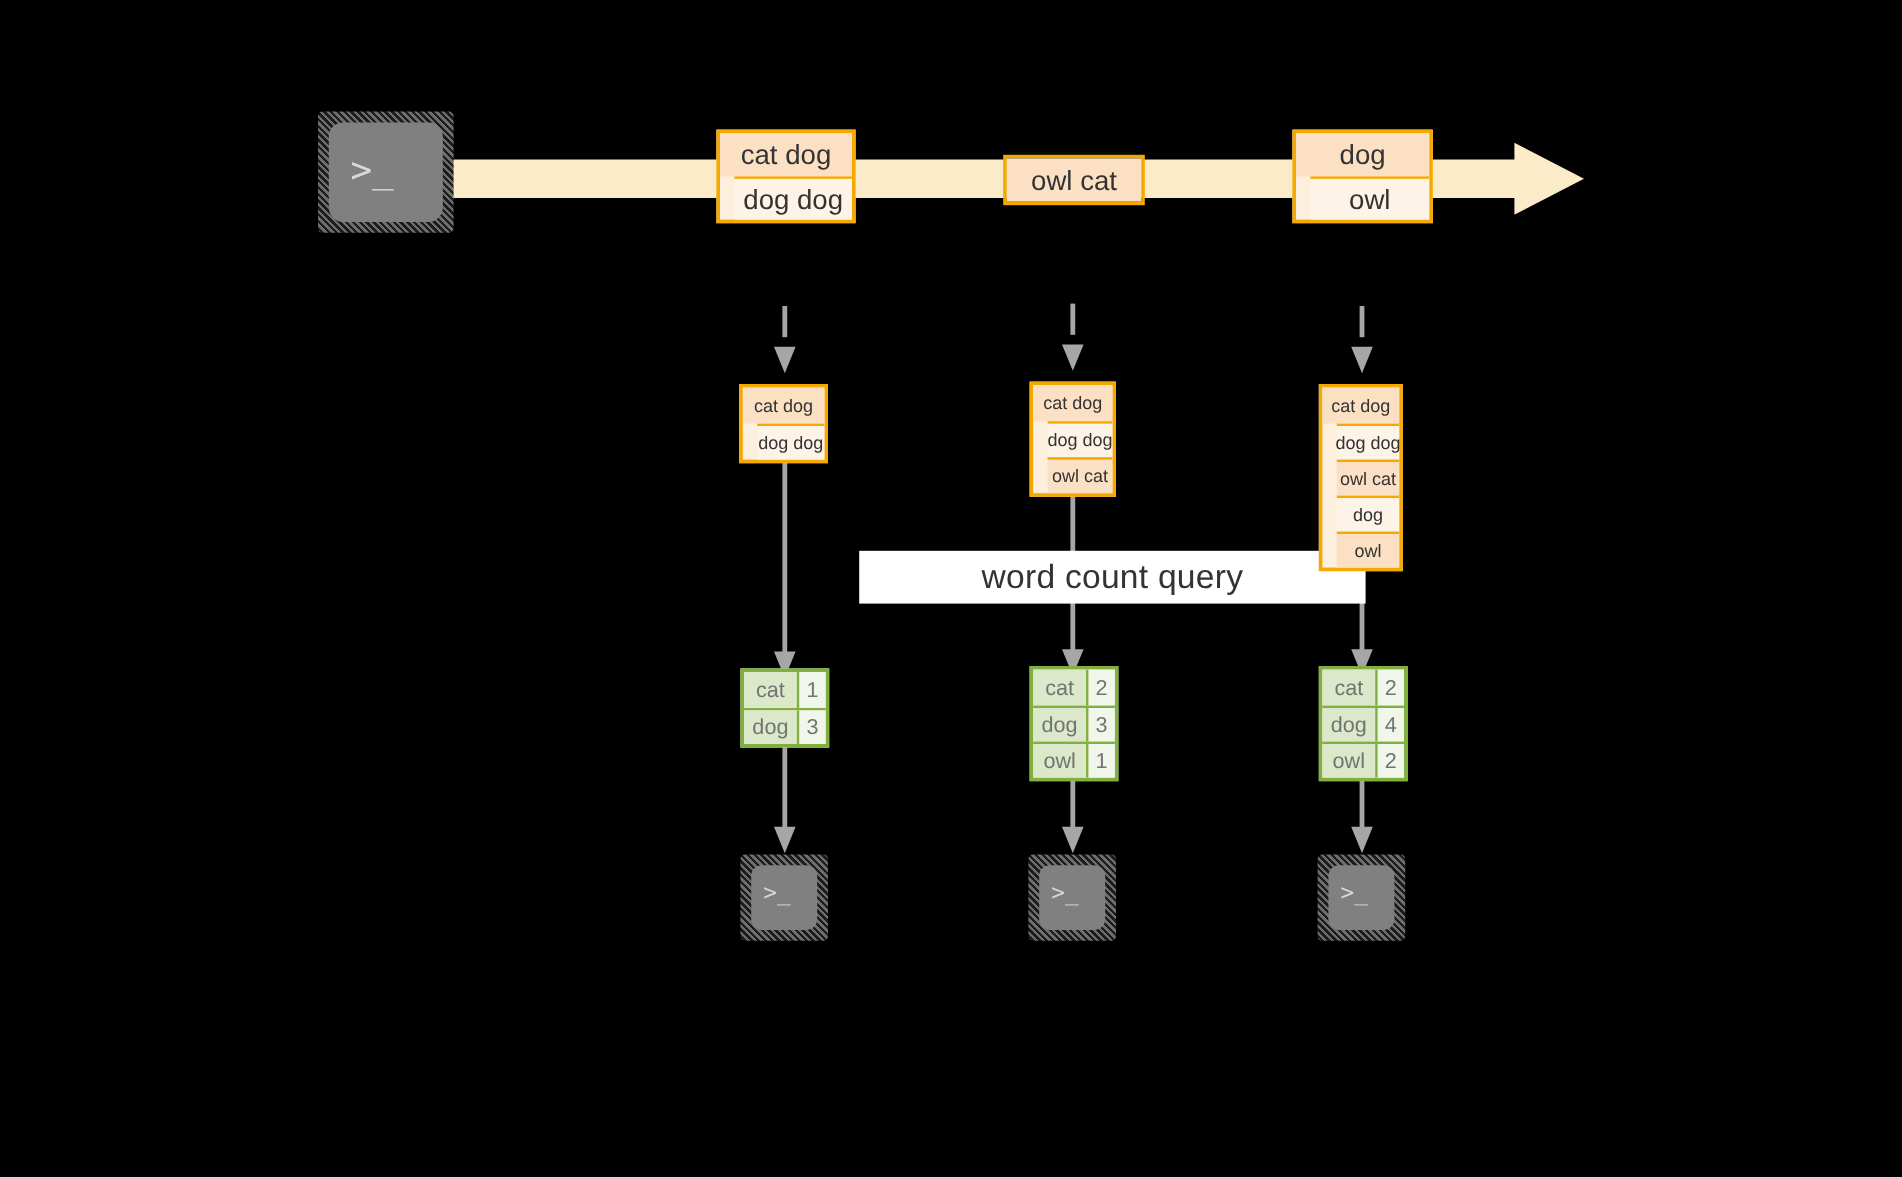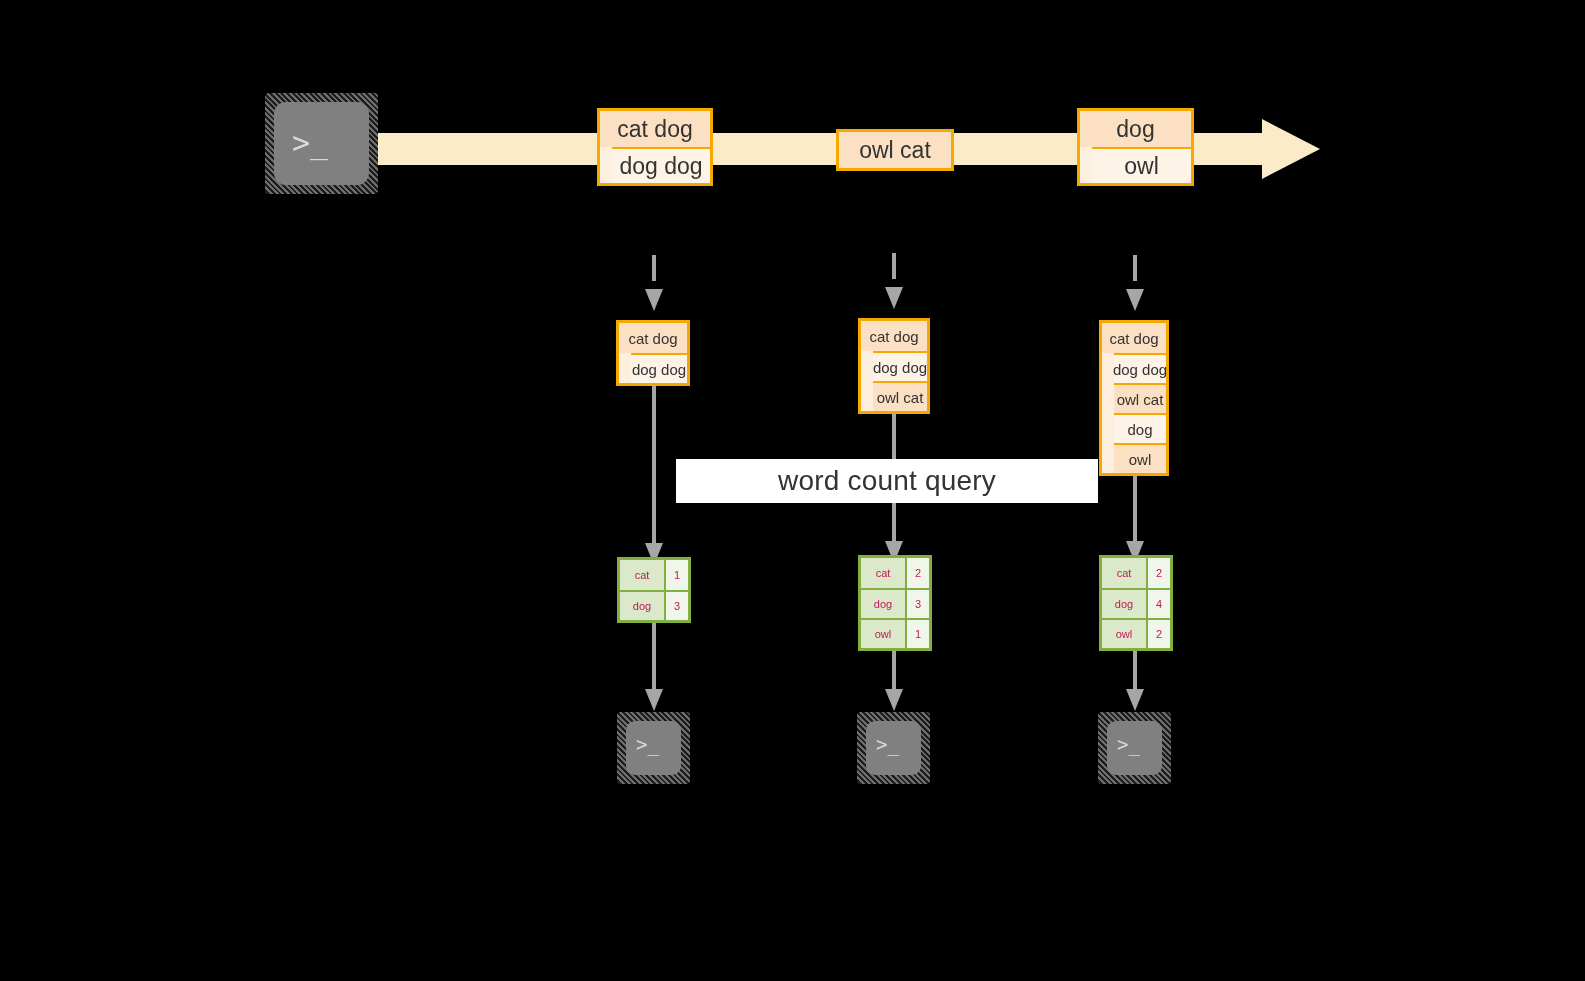--- a/index.html
+++ b/index.html
@@ -124,22 +124,22 @@
     display: flex;
     box-sizing: border-box;
     height: 30px;
   }
   .res-row + .res-row { border-top: 2px solid #82B040; }
   .res-cell {
     box-sizing: border-box;
     display: flex;
     align-items: center;
     justify-content: center;
-    color: #be185d;
-    font-size: 11px;
+    color: #737373;
+    font-size: 18px;
     white-space: nowrap;
   }
   .res-cell.word {
     width: 44px;
     background: #DCE8CA;
   }
   .res-cell.count {
     width: 24px;
     background: #F1F6EA;
     border-left: 2px solid #82B040;
@@ -151,21 +151,21 @@
   
   .conn {
     position: absolute;
     z-index: 2;
   }
   .conn svg { display: block; overflow: visible; }
 
   
   #query-band {
     position: absolute;
-    left: 676px;
+    left: 716px;
     top: 459px;
     width: 422px;
     height: 44px;
     background: #FFFFFF;
     display: flex;
     align-items: center;
     justify-content: center;
     z-index: 5;
   }
   #query-band .label {

